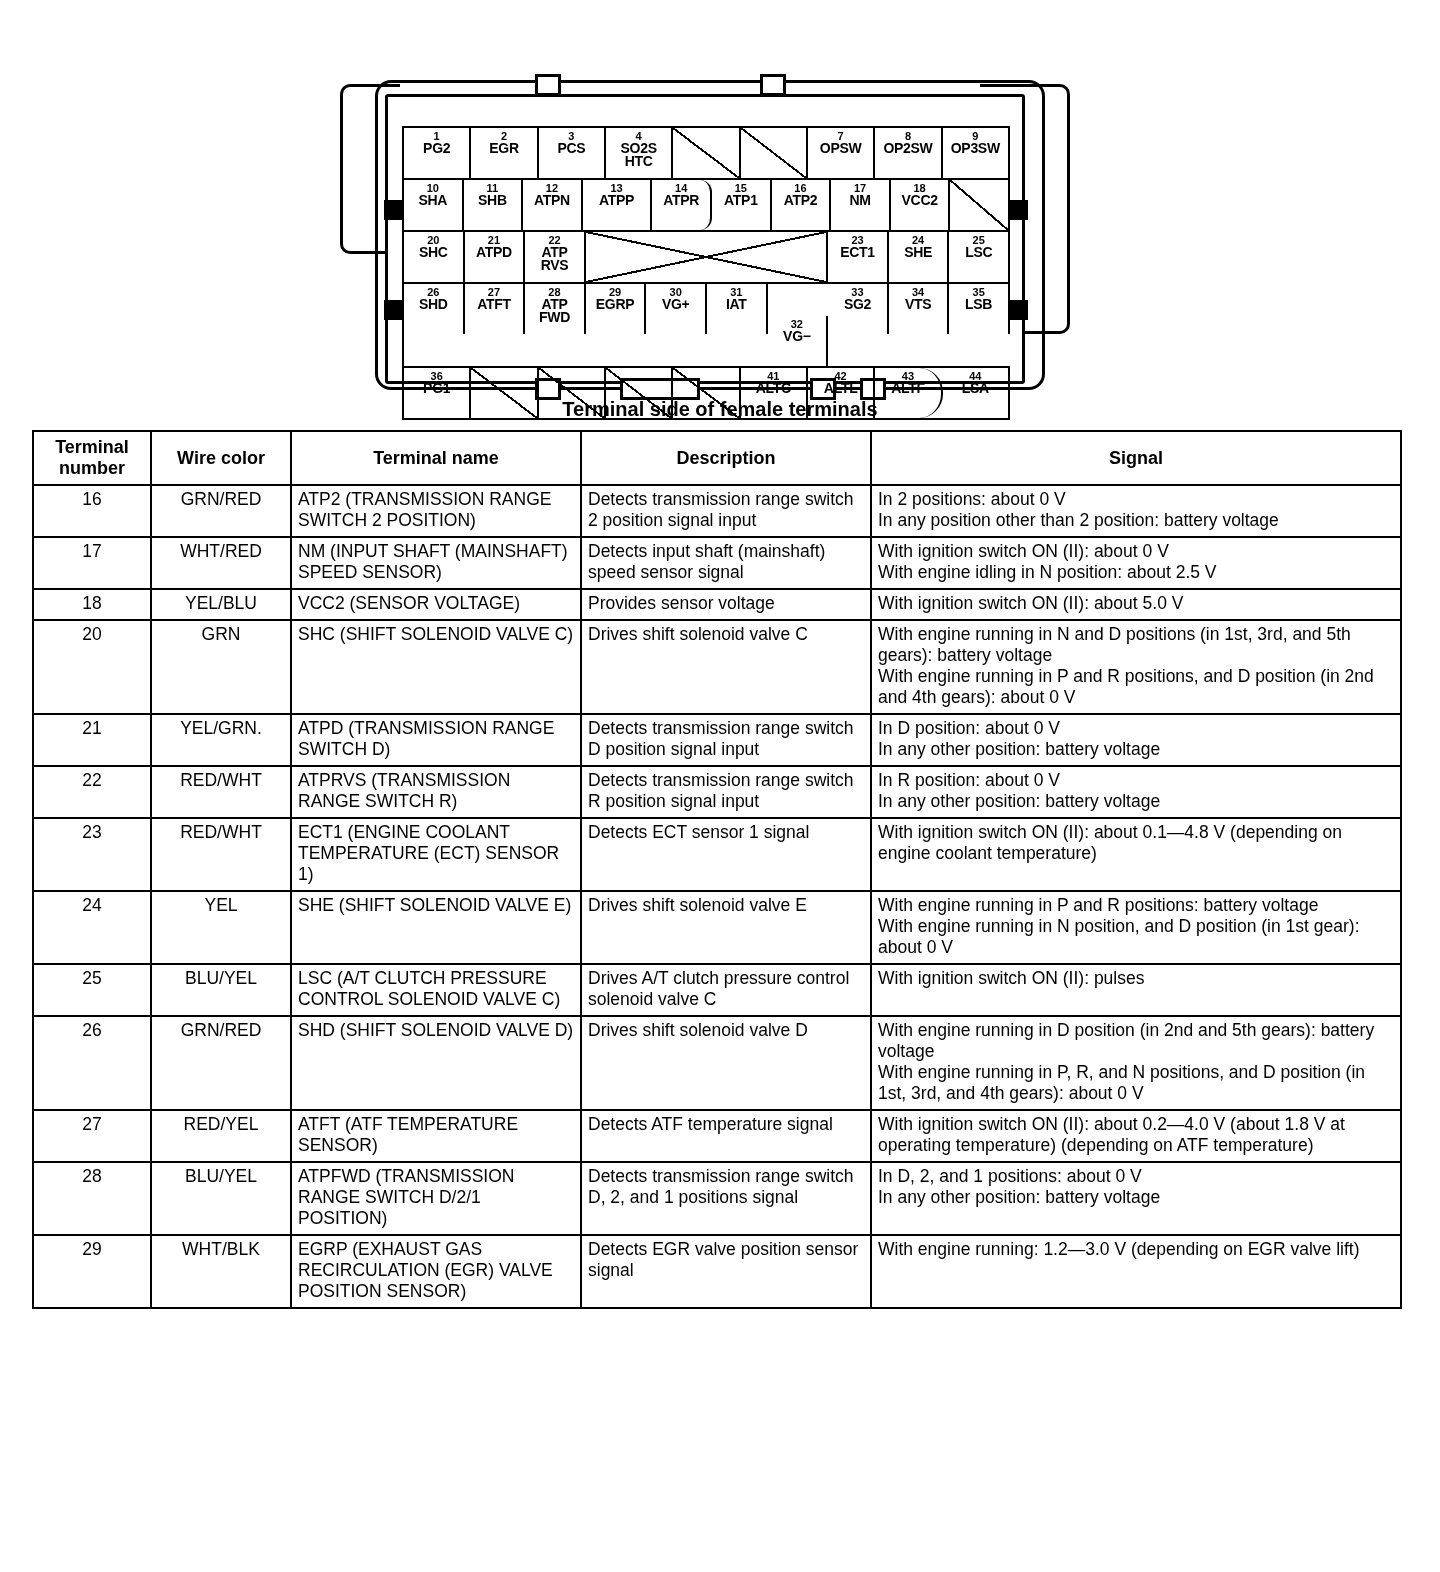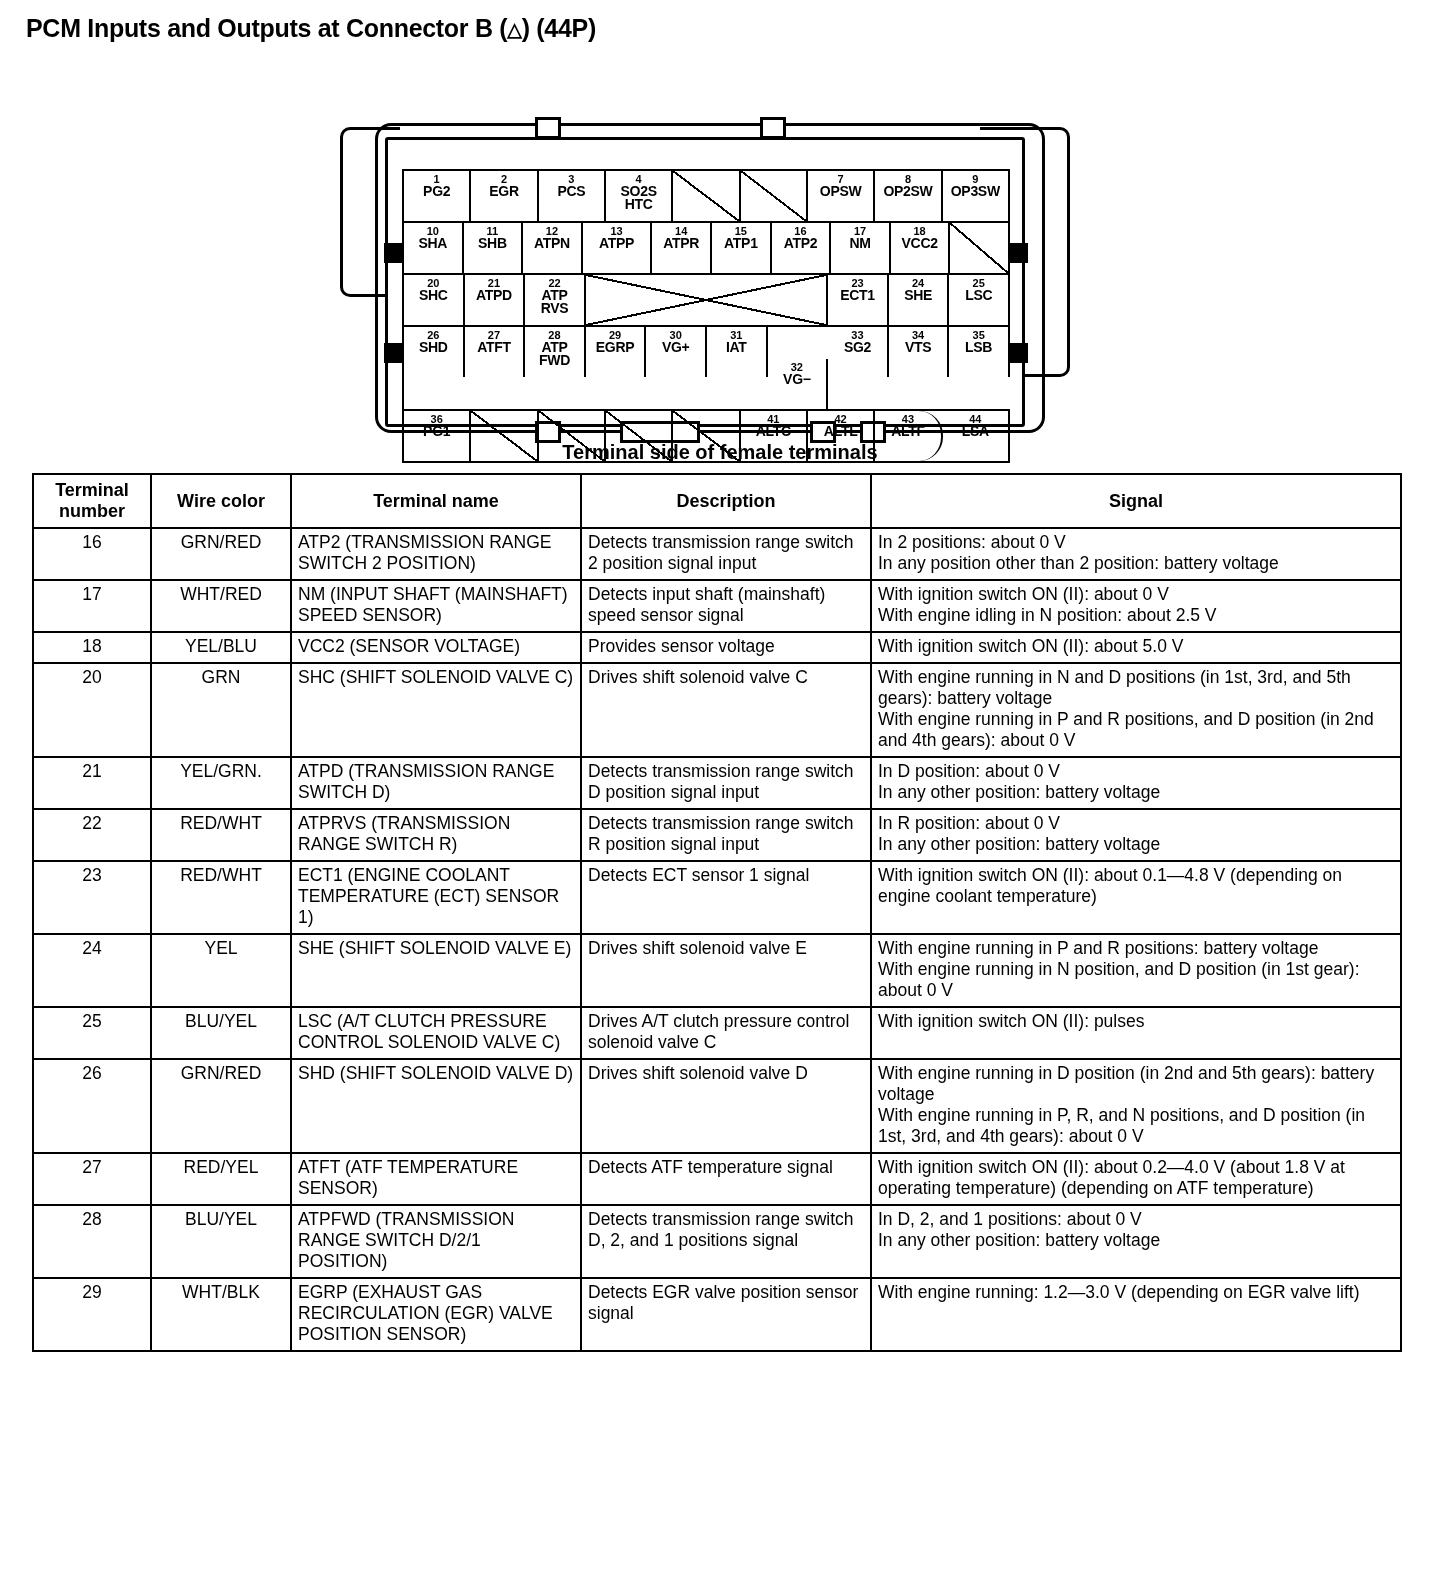--- a/index.html
+++ b/index.html
@@ -207,23 +207,20 @@
   td.term { text-align: center; font-weight: normal; }
   td.wire { text-align: center; }
   td.name { text-transform: uppercase; }
   .hdr-sub { display: block; font-weight: bold; }
 </style>
 </head>
 <body>
 
 <div class="page">
 
-  <div class="title">
-    <span>PCM Inputs and Outputs at Connector B (</span><span class="tri">△</span><span>) (44P)</span>
-  </div>
 
   <div class="diagram-wrap">
     <div class="connector">
       <div class="lead lead-left"></div>
       <div class="lead lead-right"></div>
       <div class="shell"></div>
       <div class="inner-shell"></div>
 
       <div class="tab tab-top1"></div>
       <div class="tab tab-top2"></div>
@@ -280,21 +277,21 @@
               <div class="nm">SHB</div>
             </div>
             <div class="cell" style="width: 60.8px;">
               <div class="num">12</div>
               <div class="nm">ATPN</div>
             </div>
             <div class="cell" style="width: 71px;">
               <div class="num">13</div>
               <div class="nm">ATPP</div>
             </div>
-            <div class="cell" style="width: 61px;">
+            <div class="cell" style="width: 61px; border-radius: 12px;">
               <div class="num">14</div>
               <div class="nm">ATPR</div>
             </div>
             <div class="cell" style="width: 60.8px;">
               <div class="num">15</div>
               <div class="nm">ATP1</div>
             </div>
             <div class="cell" style="width: 60.8px;">
               <div class="num">16</div>
               <div class="nm">ATP2</div>

